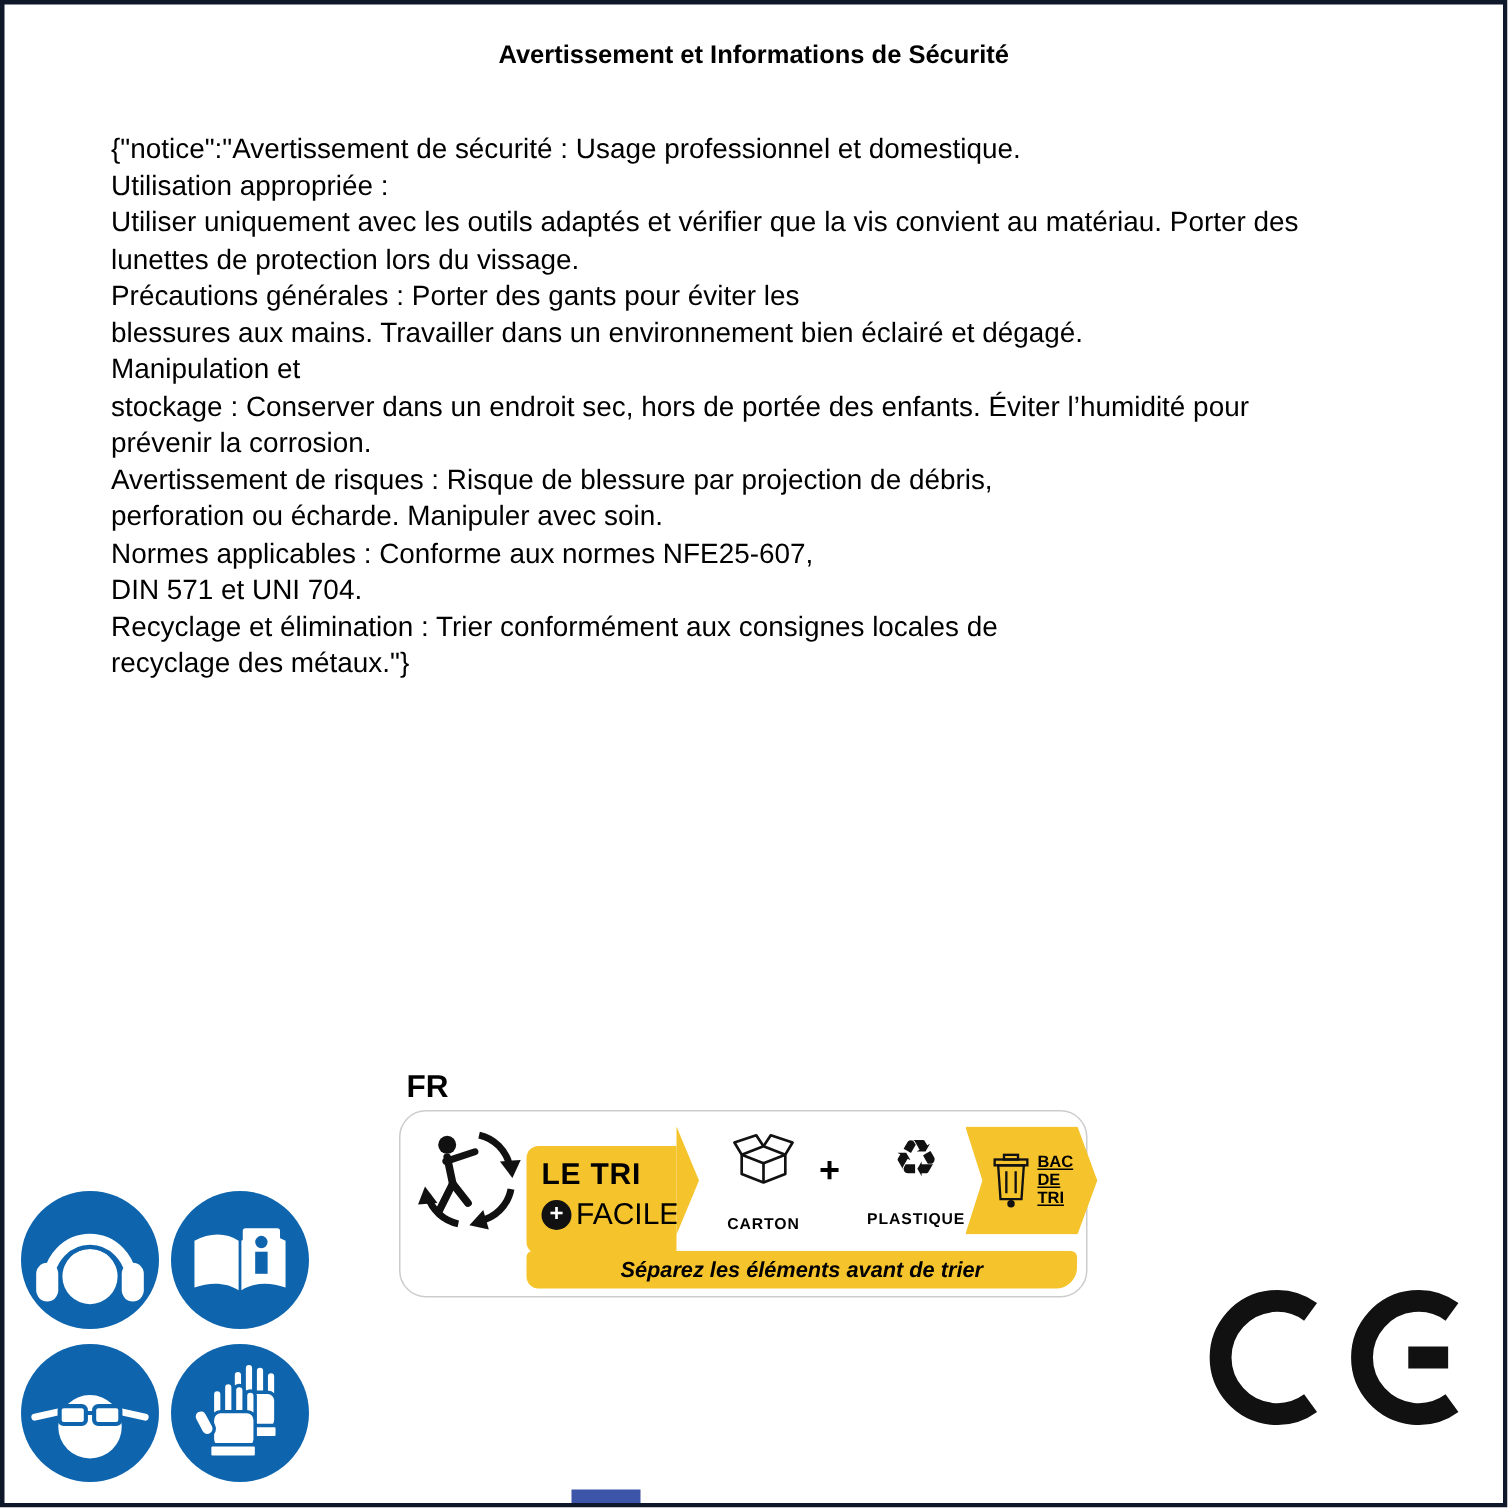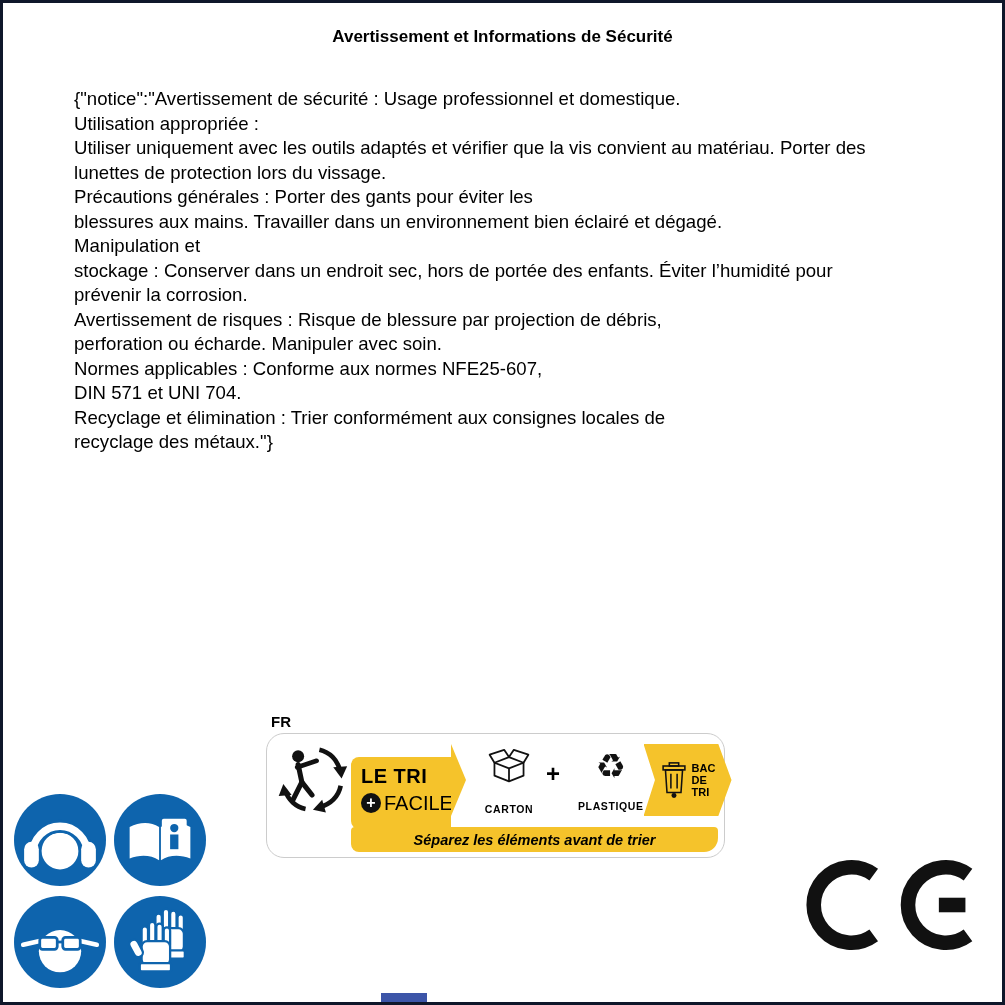--- a/index.html
+++ b/index.html
@@ -16,21 +16,21 @@
     position:absolute; left:71px; top:84px; width:884px;
     font-size:18.6px; line-height:24.5px; white-space:pre-line;
   }
   .picto { position:absolute; width:92px; height:92px; }
   .picto-ear    { left:11px;  top:791px; }
   .picto-book   { left:111px; top:791px; }
   .picto-eye    { left:11px;  top:893px; }
   .picto-glove  { left:111px; top:893px; }
 
   .recy-wrap { position:absolute; left:263px; top:710px; width:459px; height:148px; }
-  .fr-label { font-size:15px; font-weight:bold; margin-left:5px; }
+  .fr-label { font-size:21px; font-weight:bold; margin-left:5px; }
   .banner {
     position:relative; margin-top:3px; width:459px; height:125px;
     background:#fff; border:1.5px solid #cccccc; border-radius:18px;
   }
   .triman { position:absolute; left:8px; top:6px; width:74px; height:86px; }
   .content-row {
     position:absolute; left:84px; top:8px; right:8px; height:76px;
     display:flex; align-items:center;
   }
   .letri-block {
@@ -50,21 +50,21 @@
     justify-content:center; flex:none;
   }
   .facile-text { font-size:20px; font-weight:normal; }
   .material { display:flex; flex-direction:column; align-items:center; margin-left:16px; }
   .material-label { font-size:10.5px; font-weight:bold; letter-spacing:0.6px; margin-top:16px; }
   .recycle-glyph { font-size:34px; line-height:36px; color:#111; }
   .plus-sep { font-size:24px; font-weight:bold; margin:0 2px 12px 10px; }
   .flag {
     margin-left:auto; width:88px; height:72px; background:#f5c32b;
     clip-path:polygon(0 0, 85% 0, 100% 50%, 85% 100%, 0 100%, 13% 50%);
-    display:flex; align-items:center; justify-content:center; gap:4px; flex:none;
+    display:flex; align-items:center; justify-content:center; gap:4px; flex:none;text-decoration:underline;
   }
   .bac-text { font-size:11px; font-weight:bold; line-height:12px; }
   .strip {
     position:absolute; left:84px; right:6px; bottom:5px; height:25px;
     background:#f5c32b; border-radius:4px 4px 14px 8px;
     display:flex; align-items:center; justify-content:center;
     font-size:14.5px; font-weight:bold; font-style:italic;
   }
   .address {
     position:absolute; left:240px; top:871px; width:432px; text-align:center;

